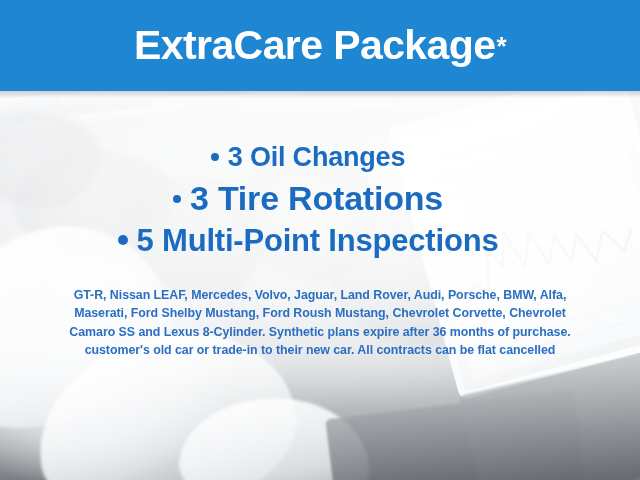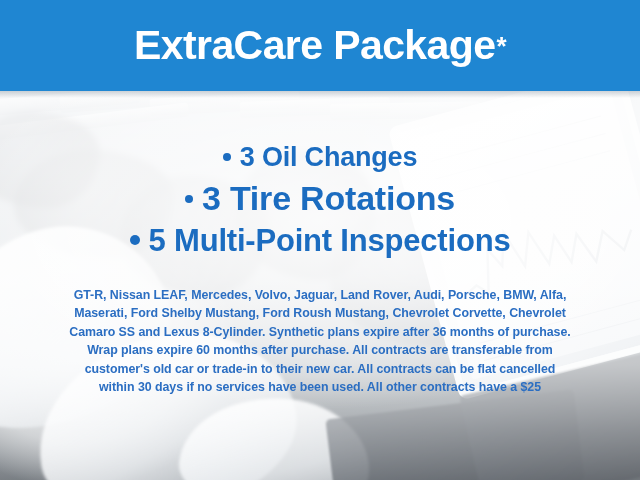--- a/index.html
+++ b/index.html
@@ -151,21 +151,21 @@
     top: 91px;
     width: 640px;
     height: 7px;
     background: linear-gradient(180deg, rgba(96,112,128,0.30), rgba(255,255,255,0));
     z-index: 5;
   }
 
   
   .bullets {
     position: absolute;
-    left: 12px;
+    left: 0;
     top: 140px;
     width: 616px;
     z-index: 8;
     text-align: center;
     color: #1b6cc0;
     font-weight: bold;
     letter-spacing: -0.2px;
   }
   .bullet-line {
     white-space: nowrap;
@@ -262,18 +262,16 @@
   <div class="bullets">
     <div class="bullet-line b1"><span class="bullet-dot sm"></span><span>3 Oil Changes</span></div>
     <div class="bullet-line b2"><span class="bullet-dot sm"></span><span>3 Tire Rotations</span></div>
     <div class="bullet-line b3"><span class="bullet-dot lg"></span><span>5 Multi-Point Inspections</span></div>
   </div>
 
   <div class="disclaimer">
     <div class="disc-line">GT-R, Nissan LEAF, Mercedes, Volvo, Jaguar, Land Rover, Audi, Porsche, BMW, Alfa,</div>
     <div class="disc-line">Maserati, Ford Shelby Mustang, Ford Roush Mustang, Chevrolet Corvette, Chevrolet</div>
     <div class="disc-line">Camaro SS and Lexus 8-Cylinder. Synthetic plans expire after 36 months of purchase.</div>
-    <div class="disc-line">Wrap plans expire 60 months after purchase. All contracts are transferable from</div>
     <div class="disc-line">customer's old car or trade-in to their new car. All contracts can be flat cancelled</div>
-    <div class="disc-line">within 30 days if no services have been used. All other contracts have a $25</div>
   </div>
 
 </div>
 
 </body></html>

